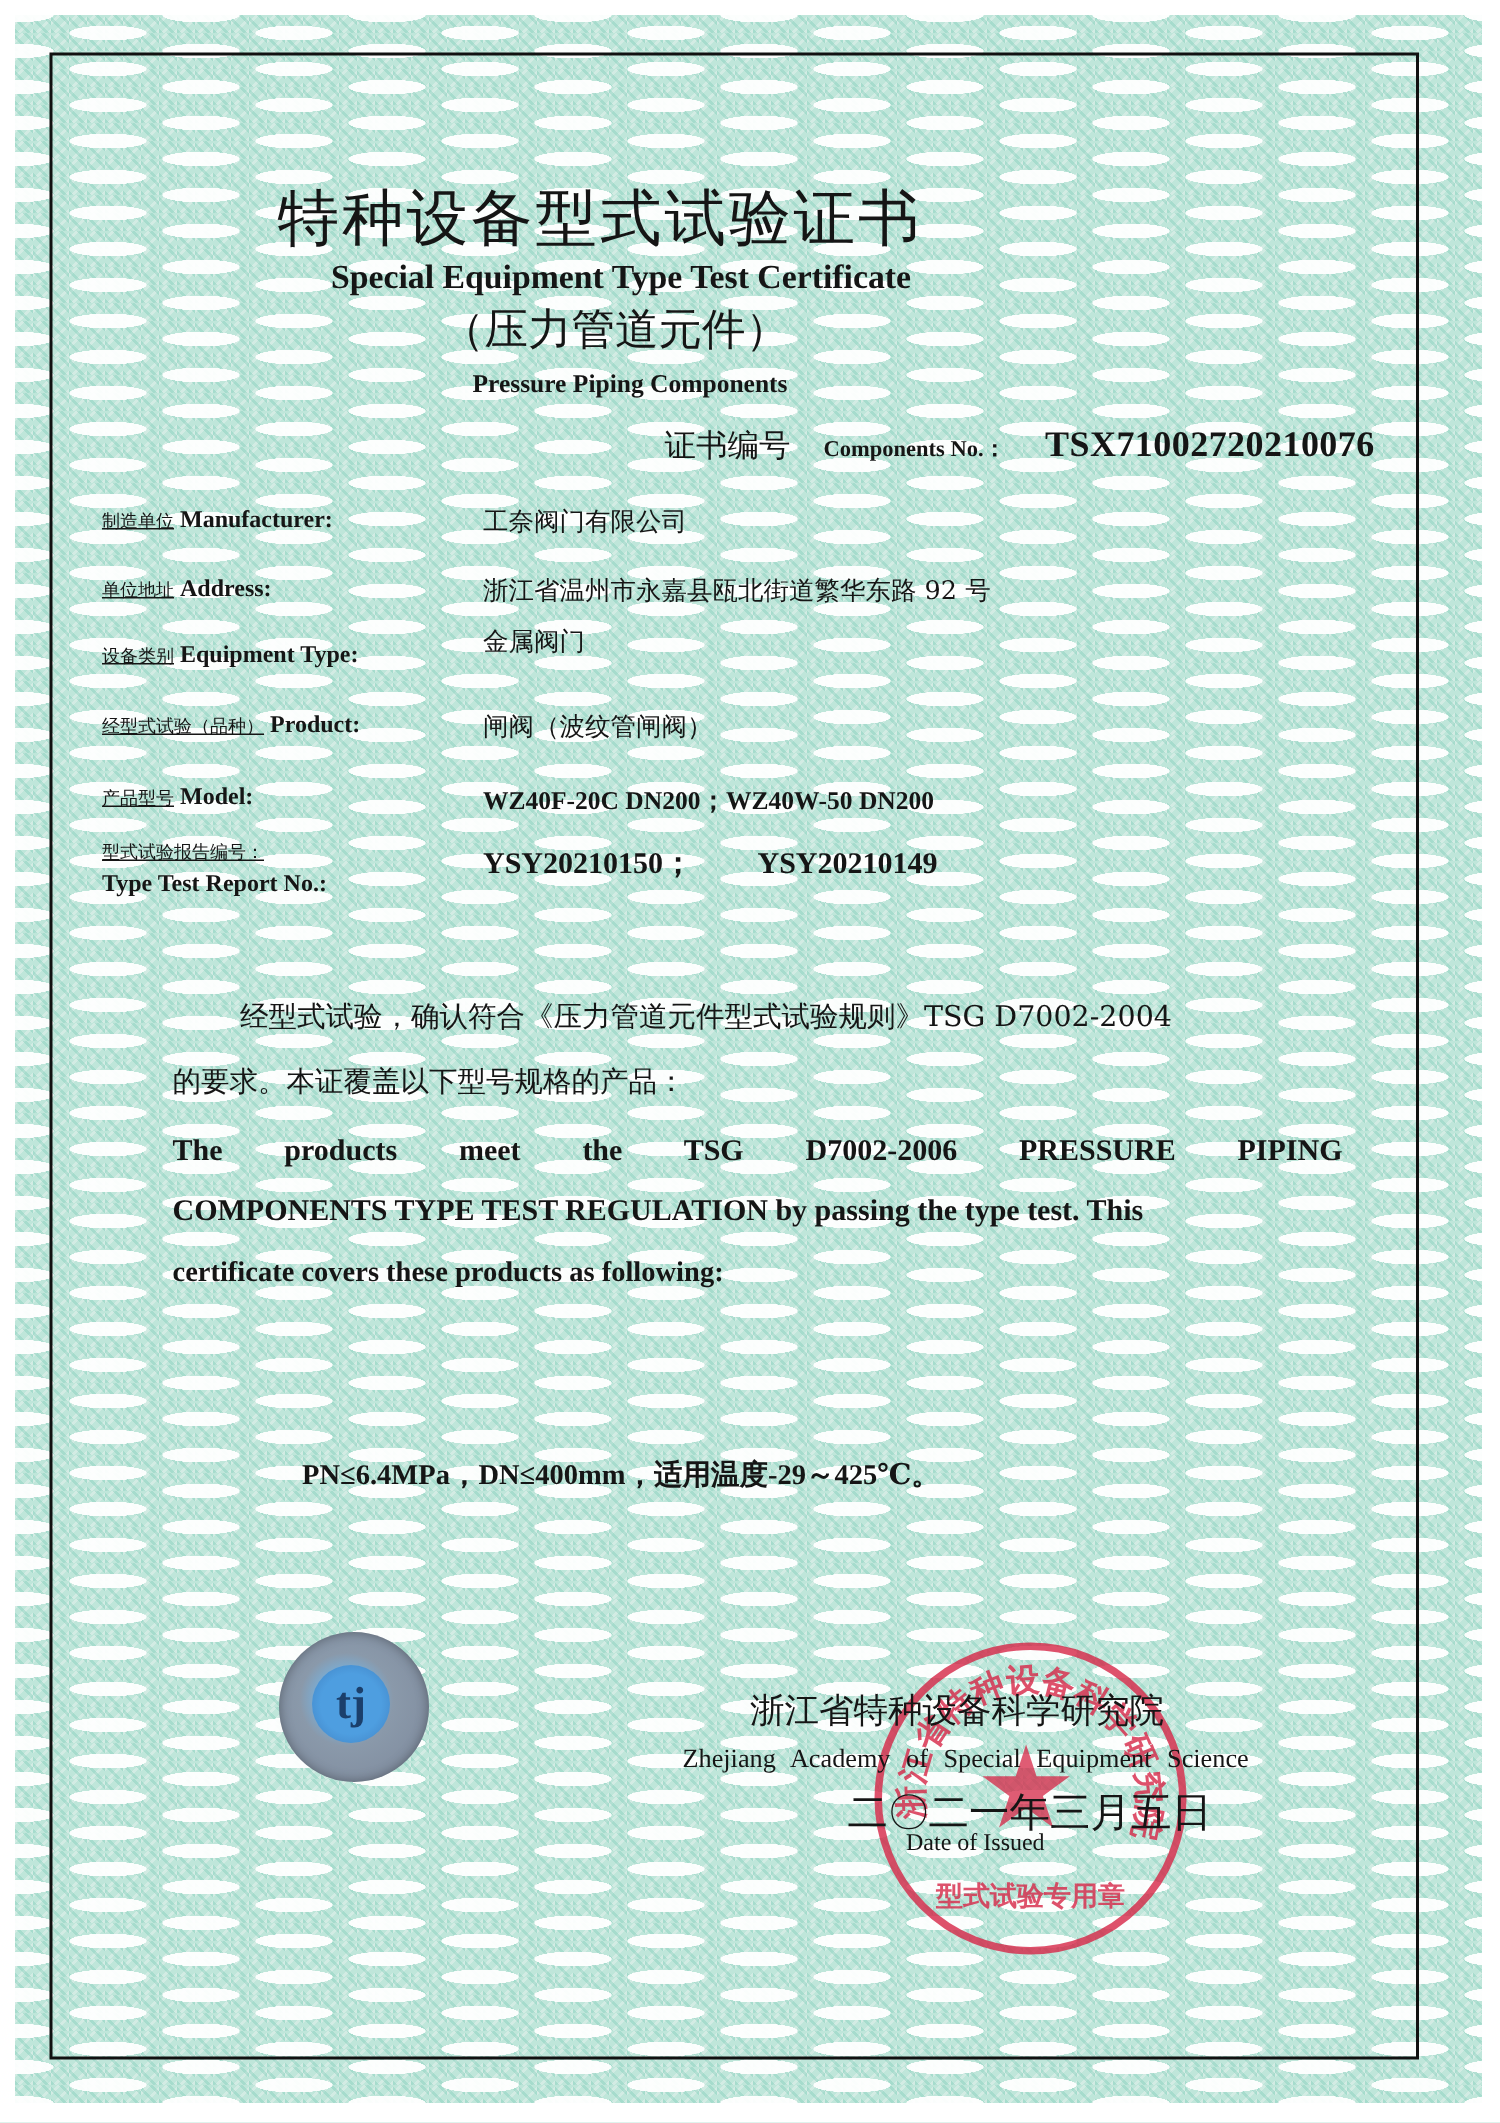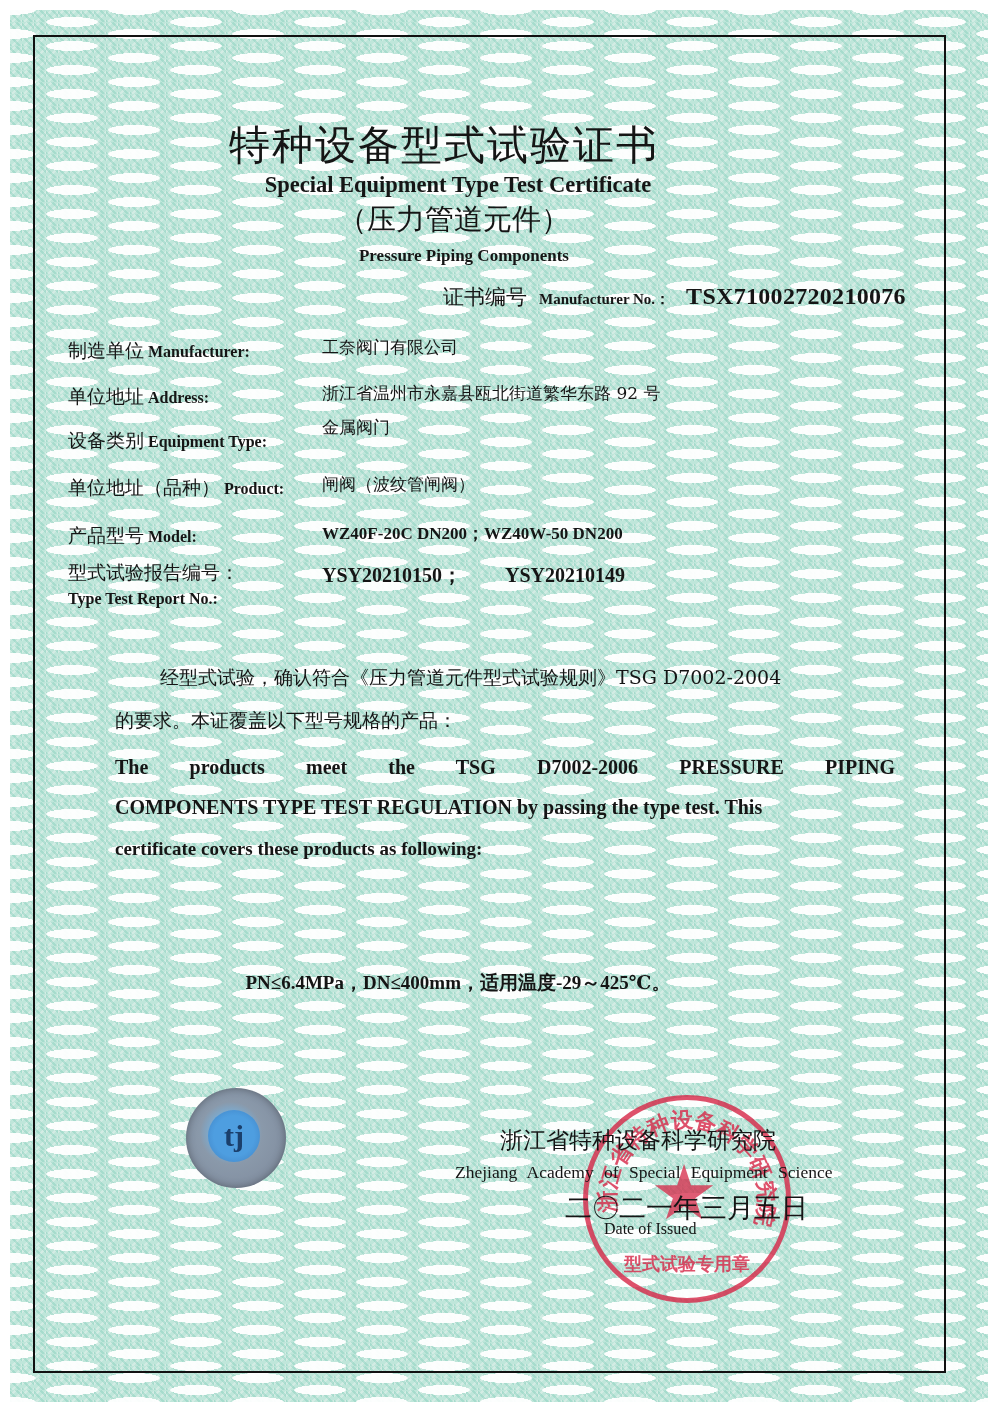--- a/index.html
+++ b/index.html
@@ -19,32 +19,32 @@
       repeating-linear-gradient(-45deg, rgba(230,240,236,0.5) 0 2px, transparent 2px 6px);
     background-size: 124px 24px, 124px 24px, 12px 12px, 12px 12px;
     background-position: 0 0, 62px 12px, 0 0, 0 0;
   }
   .frame {
     position: absolute; left: 33px; top: 35px; width: 913px; height: 1338px;
     border: 2px solid #111;
     box-sizing: border-box;
   }
   .abs { position: absolute; white-space: nowrap; }
-  .center { left: 0; width: 800px; text-align: center; padding-left: 44px; }
+  .center { left: 0; width: 800px; text-align: center; }
   .title-zh { top: 118px; font-size: 41px; letter-spacing: 2px; font-family: "DejaVu Serif", serif; font-weight: normal; }
   .title-en { top: 172px; font-size: 22.5px; font-weight: bold; left: 14px; }
   .cat-zh { top: 200px; font-size: 29px; font-family: "DejaVu Serif", serif; left: 10px; }
   .cat-en { top: 246px; font-size: 17px; font-weight: bold; left: 20px; }
-  .certno { top: 283px; left: 443px; font-size: 15px; display: flex; align-items: baseline; gap: 12px; justify-content: flex-end; }
+  .certno { top: 283px; left: 443px; font-size: 15px; display: flex; align-items: baseline; gap: 22px; justify-content: flex-end; }
   .certno .zh { font-size: 21px; font-family: "DejaVu Serif", serif; }
   .certno .en { font-weight: bold; font-size: 15px; }
   .certno .val { font-weight: bold; font-size: 24px; margin-left: 4px; letter-spacing: 0.3px; }
 
   .field-label { left: 68px; font-size: 16px; }
-  .field-label .zh { font-family: "DejaVu Serif", serif; font-size: 19px; }
+  .field-label .zh { font-family: "DejaVu Serif", serif; font-size: 12px; text-decoration: underline; }
   .field-label .en { font-weight: bold; }
   .field-value { left: 322px; font-size: 17px; font-family: "DejaVu Serif", serif; }
   .field-value.bold { font-family: "Liberation Serif", serif; font-weight: bold; font-size: 17px; }
   .report-val { left: 322px; top: 562px; font-size: 20px; font-weight: bold; }
   .report-val span + span { margin-left: 38px; }
 
   .para-zh { left: 115px; font-size: 19px; font-family: "DejaVu Serif", serif; }
   .para-en { left: 115px; width: 780px; font-size: 20px; font-weight: bold; white-space: normal; }
   .justify { text-align: justify; text-align-last: justify; }
   .spec { top: 970px; font-size: 19px; font-weight: bold; left: 14px; }
@@ -80,21 +80,21 @@
 <div class="paper"></div>
 <div class="frame"></div>
 
 <div class="abs center title-zh">特种设备型式试验证书</div>
 <div class="abs center title-en">Special Equipment Type Test Certificate</div>
 <div class="abs center cat-zh">（压力管道元件）</div>
 <div class="abs center cat-en">Pressure Piping Components</div>
 
 <div class="abs certno">
   <span class="zh">证书编号</span>
-  <span class="en">Manufacturer No.：</span>
+  <span class="en">Components No.：</span>
   <span class="val">TSX71002720210076</span>
 </div>
 
 <div class="abs field-label" style="top:338px">
   <span class="zh">制造单位</span>
   <span class="en">Manufacturer:</span>
 </div>
 <div class="abs field-value" style="top:336px">工奈阀门有限公司</div>
 
 <div class="abs field-label" style="top:384px">
@@ -103,21 +103,21 @@
 </div>
 <div class="abs field-value" style="top:382px">浙江省温州市永嘉县瓯北街道繁华东路 92 号</div>
 
 <div class="abs field-label" style="top:428px">
   <span class="zh">设备类别</span>
   <span class="en">Equipment Type:</span>
 </div>
 <div class="abs field-value" style="top:416px">金属阀门</div>
 
 <div class="abs field-label" style="top:475px">
-  <span class="zh">单位地址（品种）</span>
+  <span class="zh">经型式试验（品种）</span>
   <span class="en">Product:</span>
 </div>
 <div class="abs field-value" style="top:473px">闸阀（波纹管闸阀）</div>
 
 <div class="abs field-label" style="top:523px">
   <span class="zh">产品型号</span>
   <span class="en">Model:</span>
 </div>
 <div class="abs field-value bold" style="top:522px">WZ40F-20C DN200；WZ40W-50 DN200</div>
 

